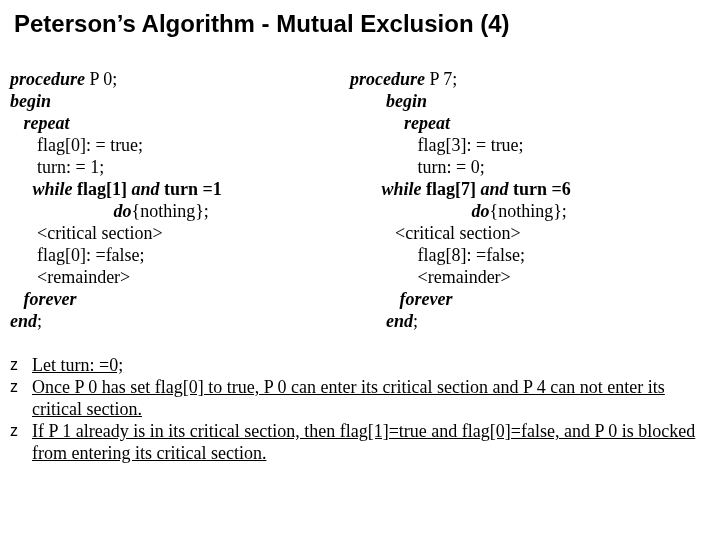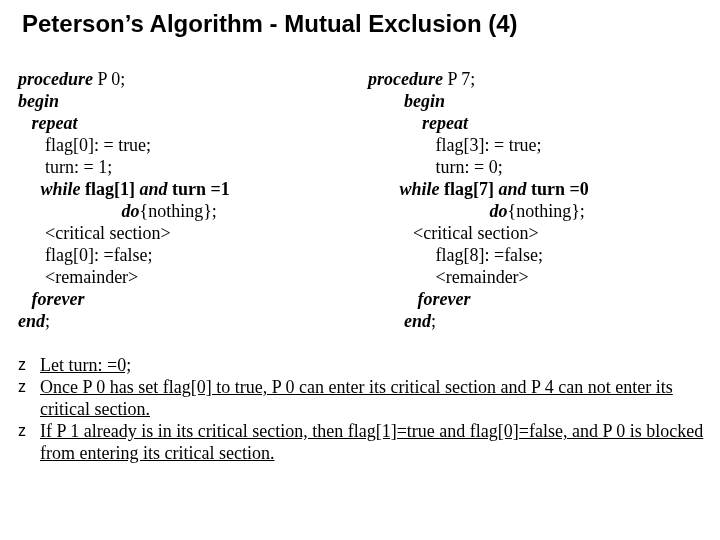--- a/index.html
+++ b/index.html
@@ -6,36 +6,36 @@
     margin: 0;
     padding: 0;
     width: 720px;
     height: 540px;
     background: #ffffff;
     font-family: "Times New Roman", Times, serif;
     color: #000;
     overflow: hidden;
   }
   .slide {
-    padding: 6px 14px 10px 14px;
+    padding: 6px 14px 10px 6px;
     box-sizing: border-box;
     width: 720px;
     height: 520px;
   }
   .title {
     font-family: Arial, Helvetica, sans-serif;
     font-weight: 900;
     font-size: 24px;
     letter-spacing: 0;
     margin: 4px 0 8px 8px;
   }
   .columns {
     display: flex;
     flex-direction: row;
-    gap: 40px;
+    gap: 30px;
     margin-bottom: 22px;
   }
   .col {
     font-size: 18px;
     line-height: 22px;
     white-space: pre;
   }
   .colA { margin-left: 4px; width: 300px; }
   .colB { margin-left: 10px; width: 320px; }
   .bi { font-style: italic; font-weight: bold; }
@@ -98,21 +98,21 @@
       <span>&lt;remainder&gt;</span>
    <span class="bi">forever</span>
 <span class="bi">end</span><span>;</span></div>
 
     <div class="col colB">
 <span class="bi">procedure</span><span> P 7;</span>
         <span class="bi">begin</span>
             <span class="bi">repeat</span>
                <span class="hl">flag[3]: = true;</span>
                <span>turn: = 0;</span>
-       <span class="bi">while</span><span class="b"> flag[7] </span><span class="bi">and</span><span class="b"> turn =0</span>
+       <span class="bi">while</span><span class="b"> flag[7] </span><span class="bi">and</span><span class="b"> turn =6</span>
                            <span class="bi">do</span><span>{nothing};</span>
           <span>&lt;critical section&gt;</span>
                <span>flag[8]: =false;</span>
                <span>&lt;remainder&gt;</span>
            <span class="bi">forever</span>
         <span class="bi">end</span><span>;</span></div>
 
   </div>
 
   <div class="bullets">

